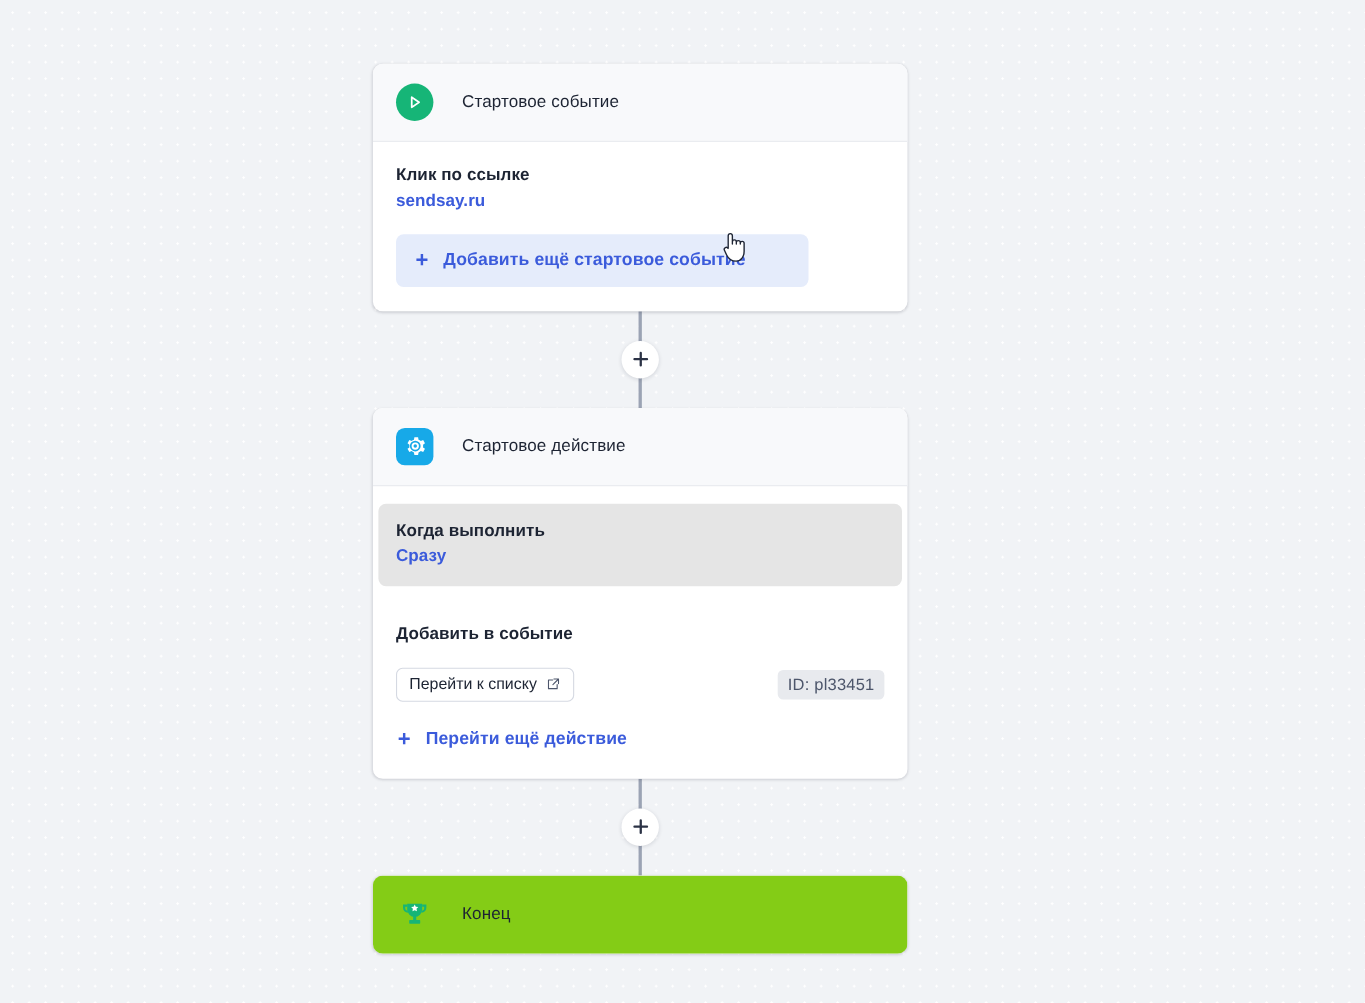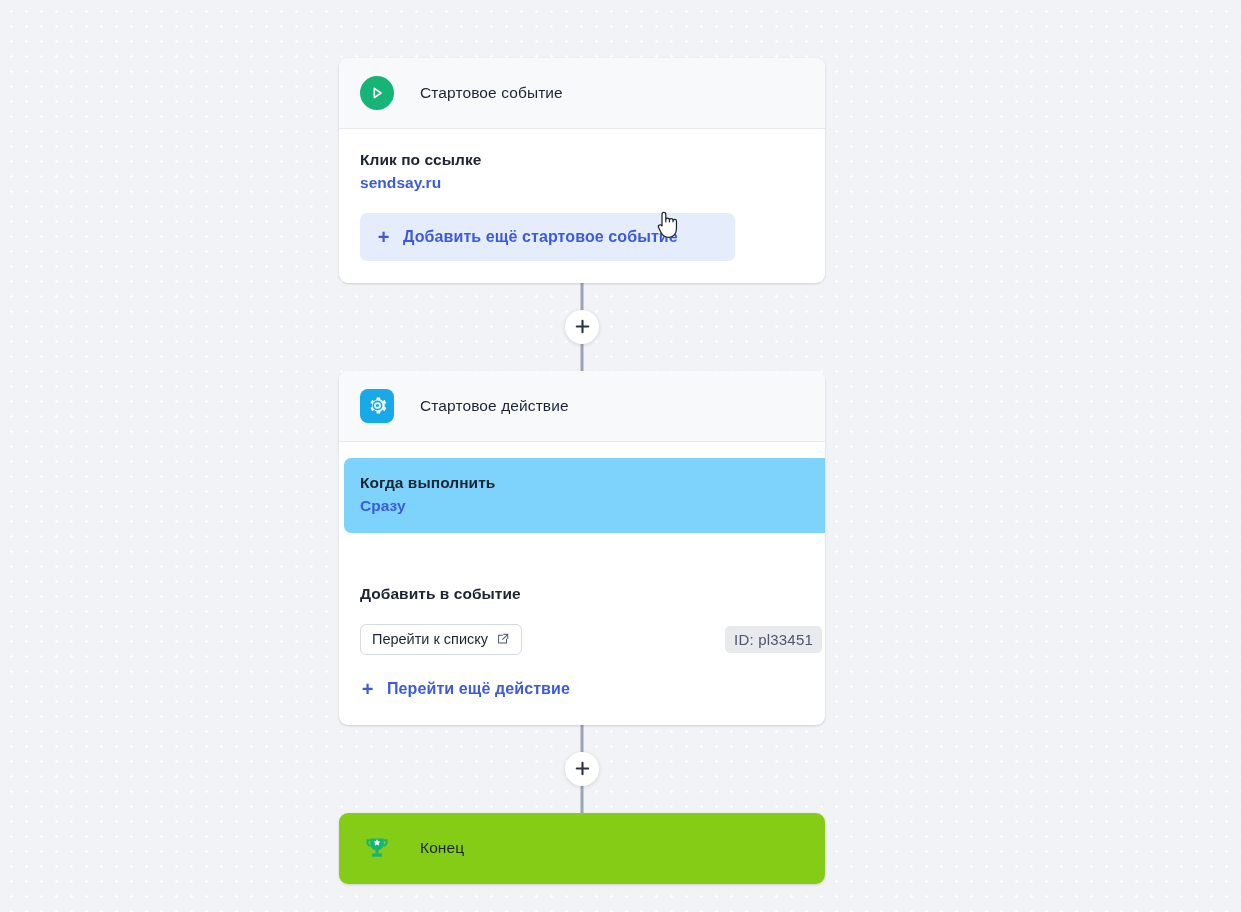--- a/index.html
+++ b/index.html
@@ -57,21 +57,21 @@
     border-bottom: none;
   }
 
   .card-title {
     font-size: 15.5px;
     color: #1d2433;
     letter-spacing: 0.1px;
   }
 
   .card-body {
-    padding: 20px 3px 22px 21px;
+    padding: 20px 21px 22px 21px;
   }
 
   
   .hdr-icon {
     width: 34px;
     height: 34px;
     flex: 0 0 34px;
     display: flex;
     align-items: center;
     justify-content: center;
@@ -93,24 +93,24 @@
 
   .icon-end {
     width: 34px; height: 34px;
     display: flex; align-items: center; justify-content: center;
   }
 
   
   .field { margin-bottom: 0; }
 
   .field-highlight {
-    background: #7dd3fc;
+    background: #e5e5e5;
     border-radius: 7px;
     padding: 14px 16px 16px 16px;
-    margin: -4px -16px 17px -16px;
+    margin: -4px -16px 0 -16px;
   }
 
   .field-label {
     font-size: 15.5px;
     font-weight: bold;
     color: #1d2433;
     line-height: 1.45;
     letter-spacing: 0.05px;
   }
 

